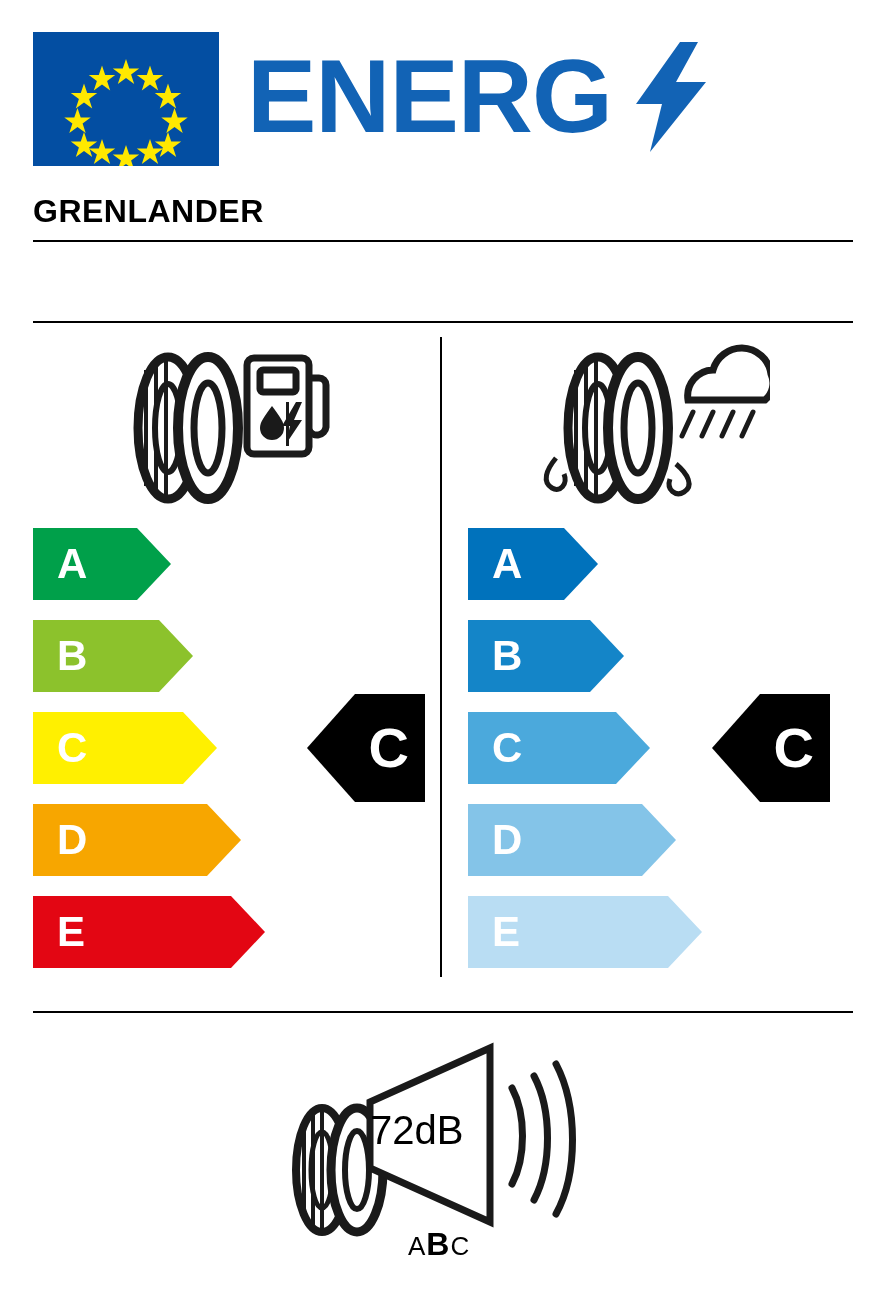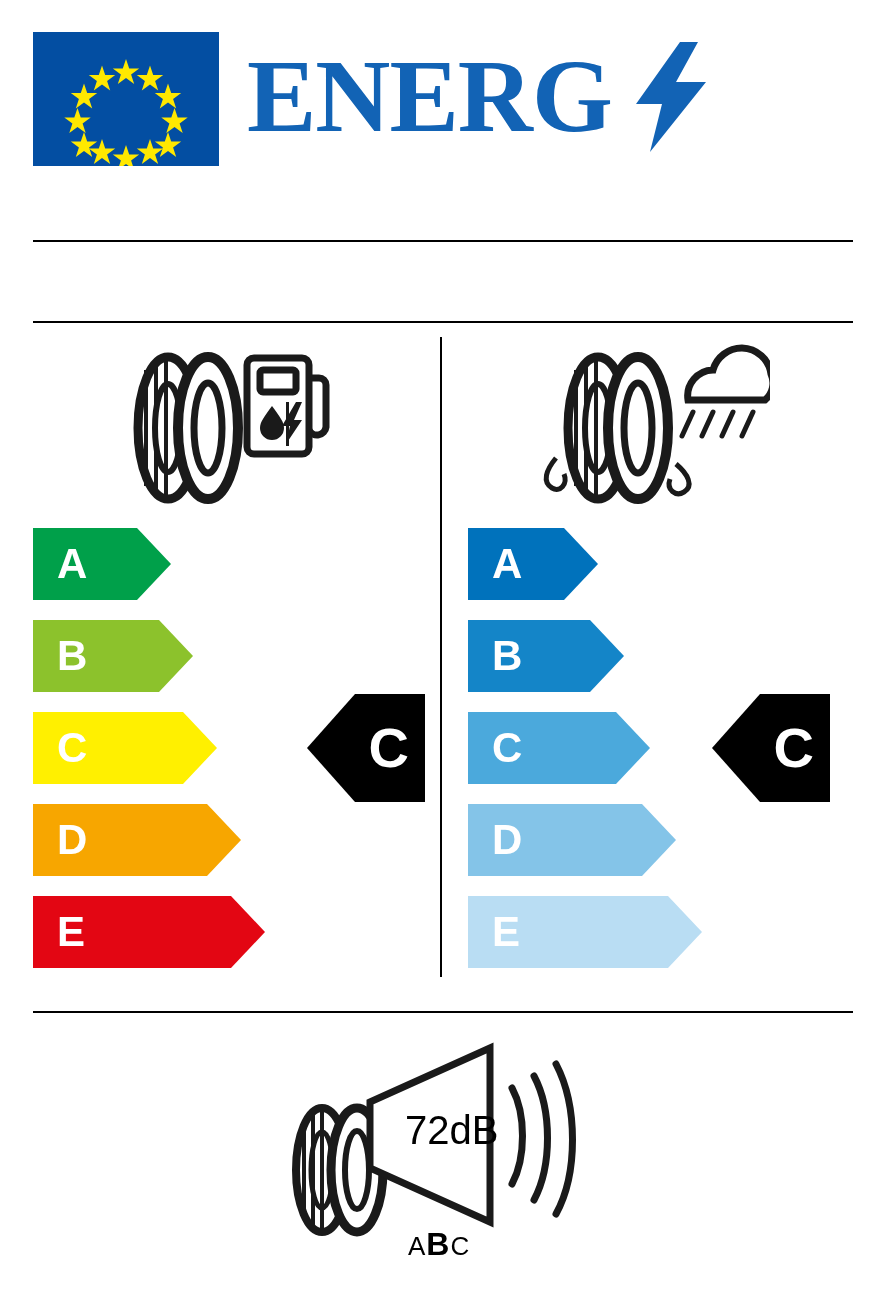--- a/index.html
+++ b/index.html
@@ -33,21 +33,21 @@
   }
   .energy-word {
     position: absolute;
     left: 247px;
     top: 44px;
     font-size: 104px;
     line-height: 104px;
     font-weight: bold;
     color: #1263b5;
     letter-spacing: -1px;
-    font-family: Liberation Serif, serif;
+    font-family: Liberation Sans, sans-serif;
   }
   .bolt {
     position: absolute;
     left: 636px;
     top: 42px;
     width: 70px;
     height: 110px;
   }
 
   .brand {
@@ -124,21 +124,20 @@
 
   
   .noise-db {
     position: absolute;
     left: 370px;
     top: 1108px;
     font-size: 40px;
     line-height: 44px;
     font-weight: normal;
     color: #000;
-    margin-left: 35px;
   }
   .noise-classes {
     position: absolute;
     left: 408px;
     top: 1229px;
     font-size: 28px;
     line-height: 30px;
     letter-spacing: 1px;
     text-align: center;
   }
@@ -177,20 +176,21 @@
   </div>
 
   <div class="energy-word">ENERG</div>
 
   <div class="bolt">
     <svg width="70" height="110" viewBox="0 0 70 110">
       <polygon points="44,0 0,62 26,62 14,110 70,40 40,40 62,0" fill="#1263b5"></polygon>
     </svg>
   </div>
 
+  <div class="brand">GRENLANDER</div>
 
   <div class="rule rule-top"></div>
   <div class="rule rule-second"></div>
   <div class="vdivider"></div>
   <div class="rule rule-third"></div>
 
   <div class="pictogram pic-fuel">
     <svg width="210" height="175" viewBox="0 0 210 175">
 
       <g fill="none" stroke="#1a1a1a">

